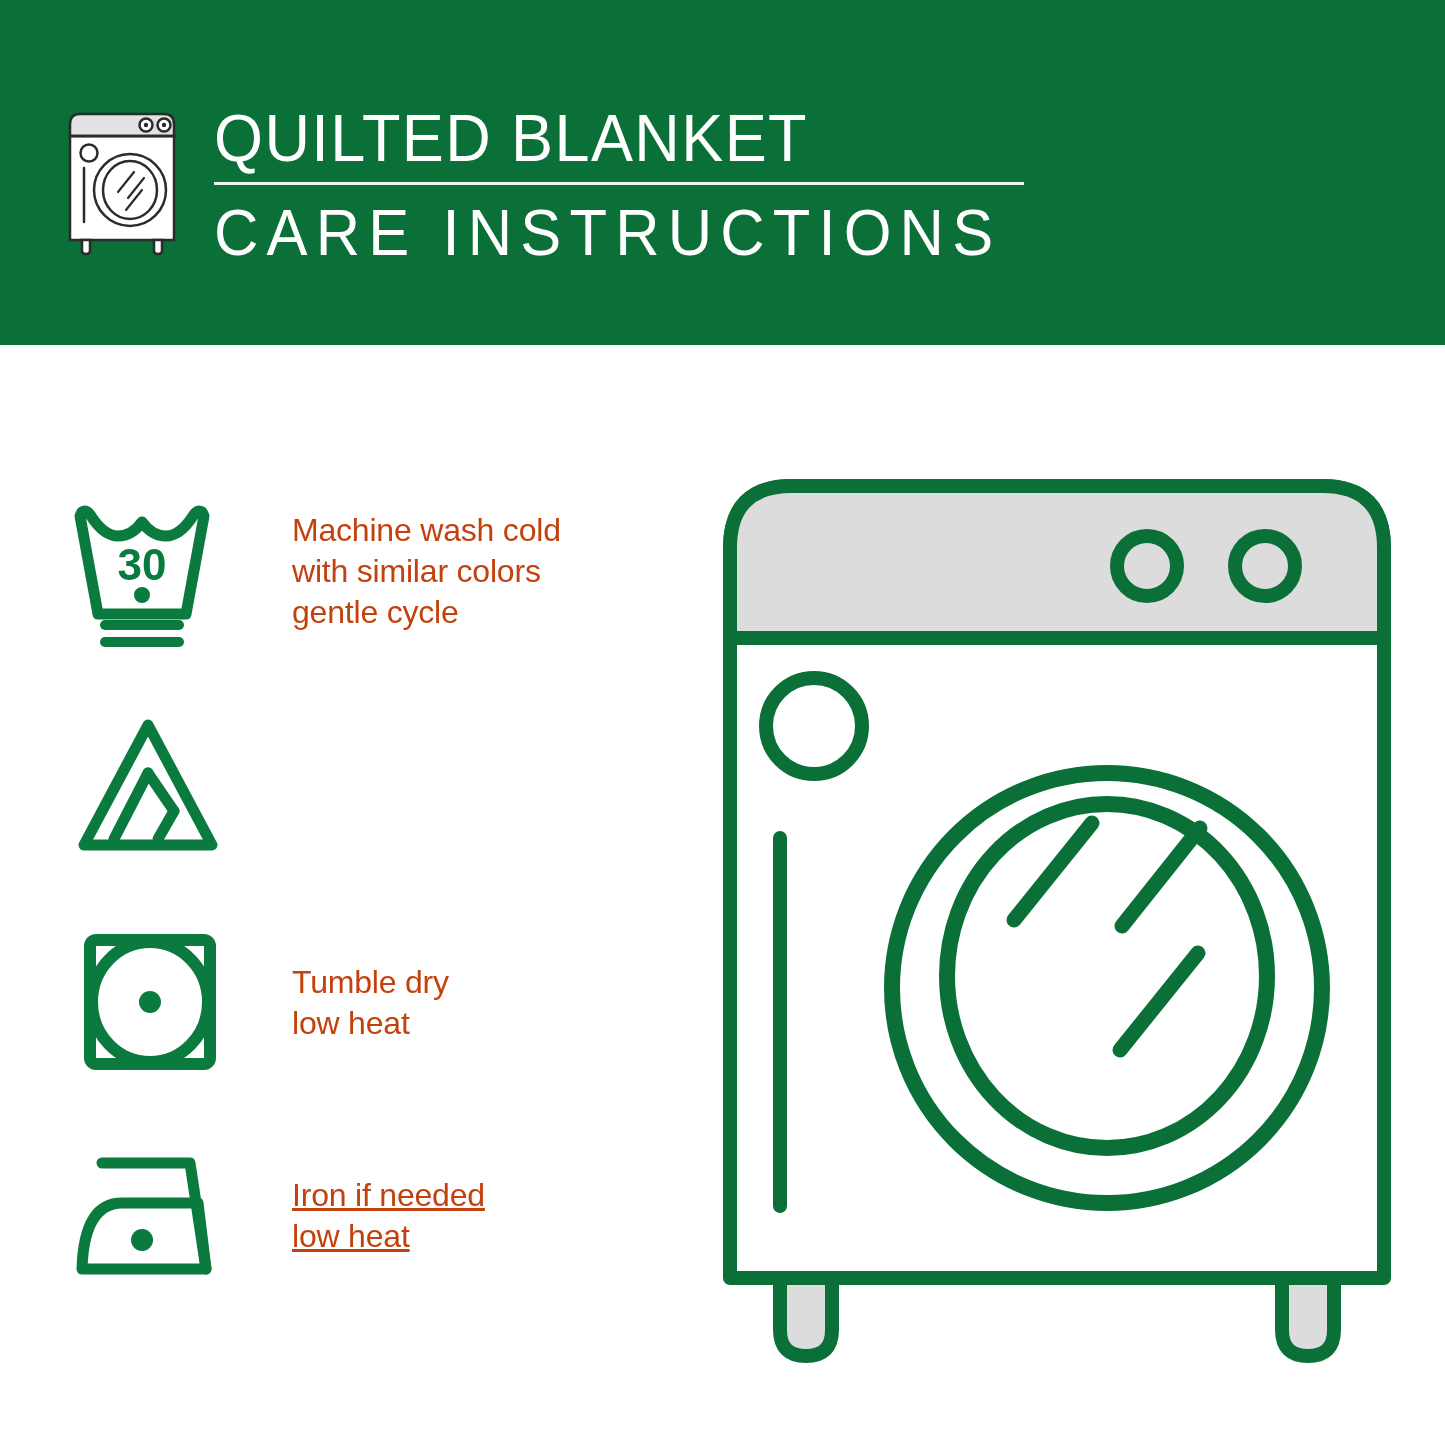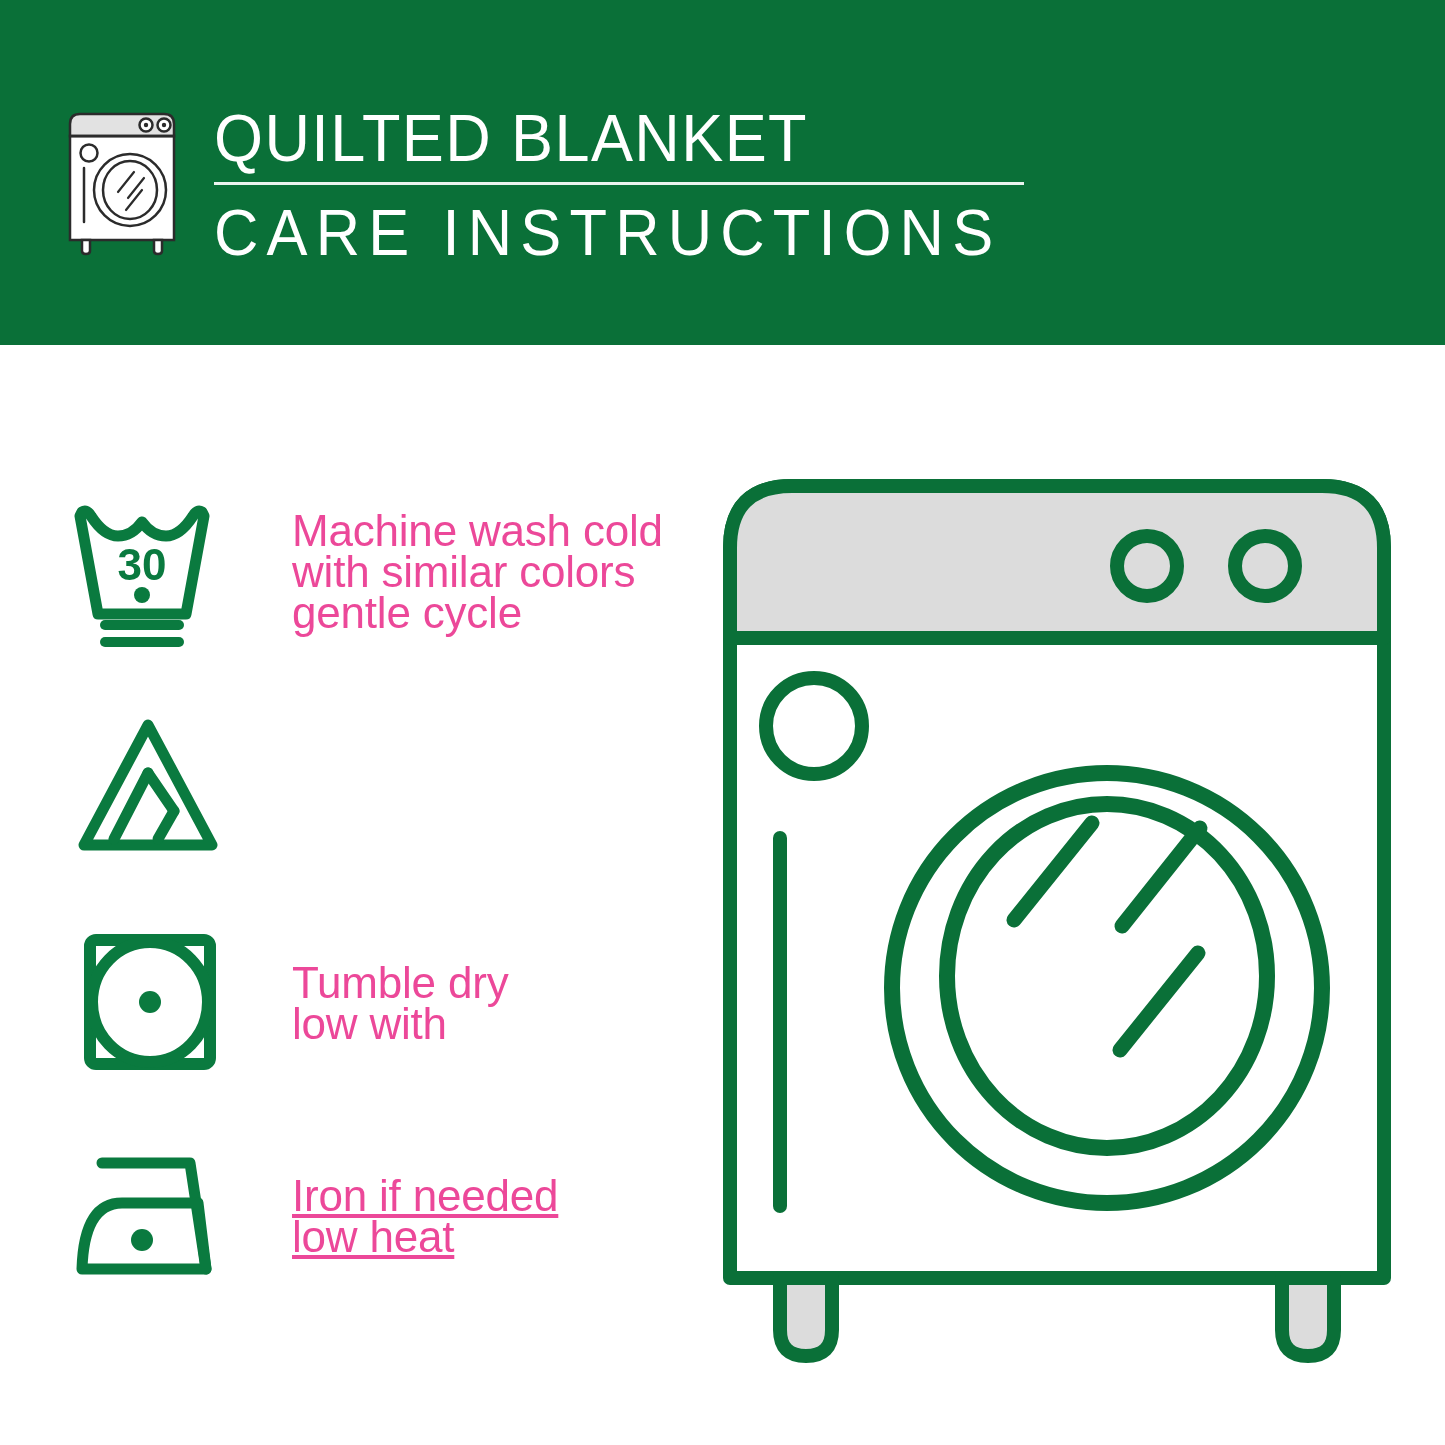--- a/index.html
+++ b/index.html
@@ -96,23 +96,23 @@
   .care-symbol {
     flex: 0 0 160px;
     width: 160px;
     height: 160px;
     display: flex;
     align-items: flex-start;
     justify-content: flex-start;
   }
   .care-text {
     margin-left: 62px;
-    color: #ec4899;
-    font-family: "Liberation Sans", sans-serif;
-    font-size: 44px;
+    color: #c2410c;
+    font-family: "Liberation Sans", sans-serif;
+    font-size: 32px;
     line-height: 41px;
     font-weight: 400;
     letter-spacing: -0.2px;
     padding-top: 18px;
     white-space: pre-line;
   }
   .care-row.row-bleach .care-text { padding-top: 32px; }
   .care-row.row-dry .care-text { padding-top: 40px; }
   .care-row.row-iron .care-text { padding-top: 38px; text-decoration: underline; }
 
@@ -207,21 +207,21 @@
 
     <div class="care-row row-dry">
       <div class="care-symbol">
         <svg width="160" height="160" viewBox="0 0 160 160">
           <rect x="20" y="18" width="120" height="124" rx="6" fill="none" stroke="#0a7a3f" stroke-width="12"></rect>
           <ellipse cx="80" cy="80" rx="58" ry="60" fill="none" stroke="#0a7a3f" stroke-width="12"></ellipse>
           <circle cx="80" cy="80" r="11" fill="#0a7a3f"></circle>
         </svg>
       </div>
       <div class="care-text">Tumble dry
-low with</div>
+low heat</div>
     </div>
 
     <div class="care-row row-iron">
       <div class="care-symbol">
         <svg width="160" height="160" viewBox="0 0 160 160">
 
           <path d="M32 26 L120 26 L136 132" fill="none" stroke="#0a7a3f" stroke-width="11" stroke-linecap="round" stroke-linejoin="round"></path>
 
           <path d="M12 132 Q14 66 52 66 L128 66 L136 132 Z" fill="none" stroke="#0a7a3f" stroke-width="11" stroke-linejoin="round" stroke-linecap="round"></path>
           <circle cx="72" cy="103" r="11" fill="#0a7a3f"></circle>

